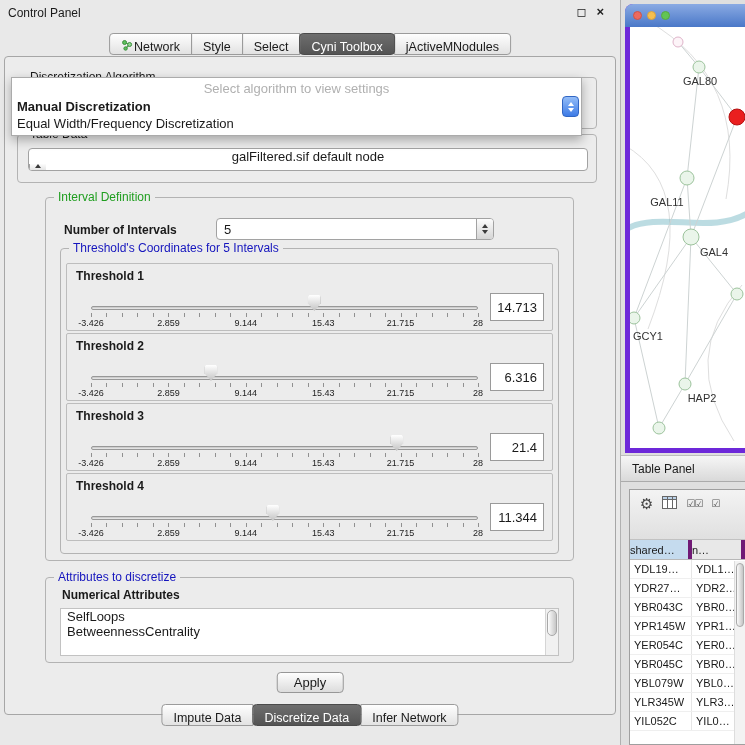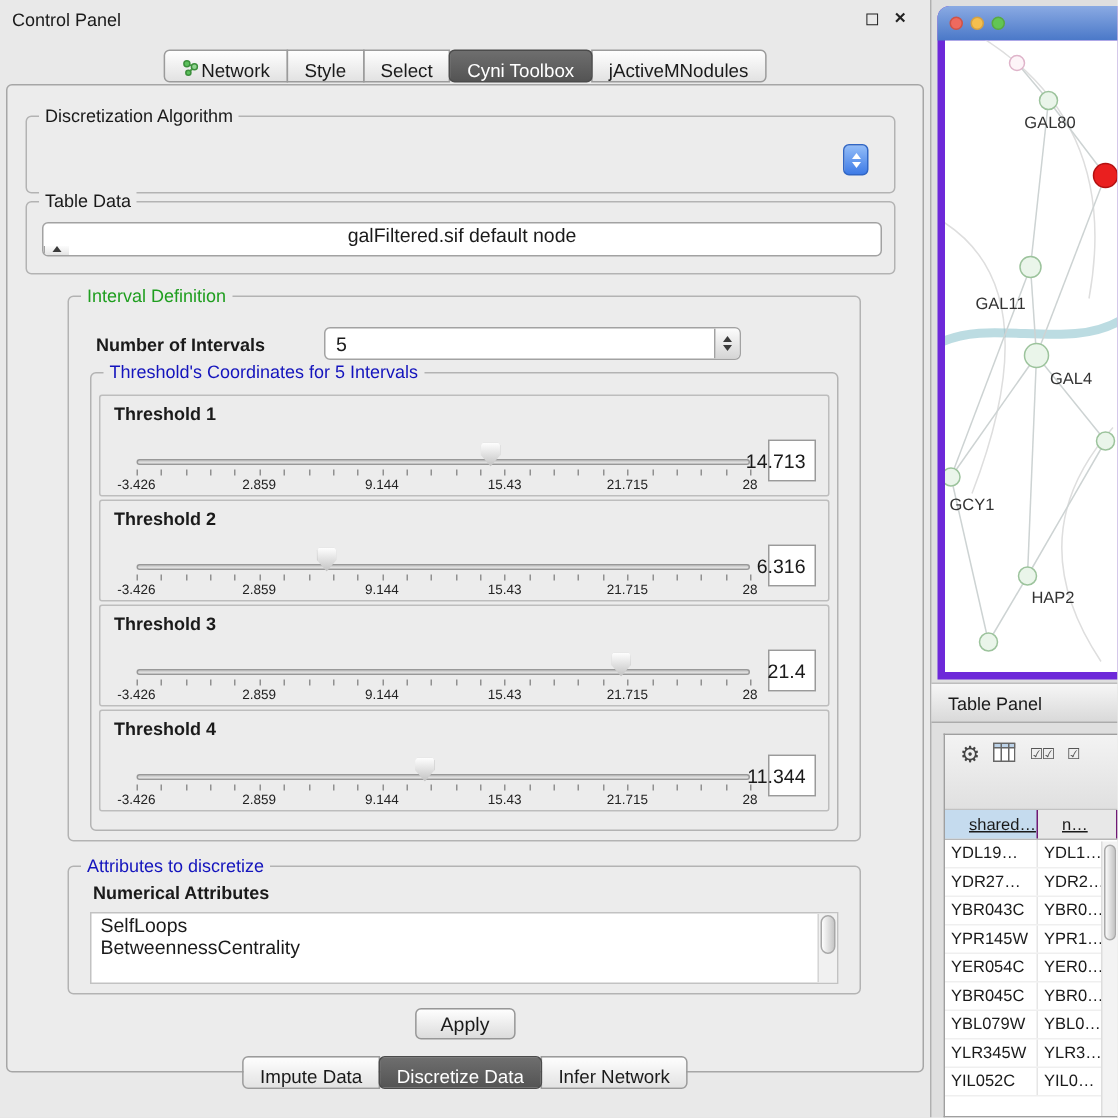--- a/index.html
+++ b/index.html
@@ -55,21 +55,21 @@
   .th-panel{position:relative;height:68px;border:1px solid #bdbdbd;border-radius:2px;margin-bottom:2px;}
   .th-label{position:absolute;left:9px;top:5px;font-weight:bold;font-size:12px;}
   .th-body{position:absolute;left:8px;right:8px;top:24px;display:flex;}
   .slider{position:relative;flex:1;height:42px;margin:0 12px 0 16px;}
   .track{position:absolute;left:0;right:0;top:18px;height:4px;background:linear-gradient(#c4c4c4,#ececec);border:1px solid #989898;border-radius:2px;}
   .thumb{position:absolute;top:7px;width:13px;height:16px;transform:translateX(-50%);background:linear-gradient(#ffffff,#c2c2c2);clip-path:polygon(0 12%,12% 0,88% 0,100% 12%,100% 52%,50% 100%,0 52%);filter:drop-shadow(0 0 1px #808080);z-index:2;}
   .ticks{position:absolute;left:0;right:0;top:25px;height:5px;}
   .tick{position:absolute;width:1px;height:4px;background:#909090;}
   .tick-labels{position:absolute;left:0;right:0;top:30px;height:11px;}
   .tick-labels span{position:absolute;transform:translateX(-50%);font-size:9px;color:#222;white-space:nowrap;}
-  .value-box{width:32px;height:28px;margin-top:5px;background:#fff;border:1px solid #9a9a9a;font-size:13px;display:flex;align-items:center;justify-content:flex-end;padding-right:6px;}
+  .value-box{width:54px;height:28px;margin-top:5px;background:#fff;border:1px solid #9a9a9a;font-size:13px;display:flex;align-items:center;justify-content:flex-end;padding-right:6px;}
 
   .attr-group{left:40px;top:520px;width:529px;height:86px;}
   .attr-label{position:absolute;left:16px;top:10px;font-weight:bold;font-size:12px;}
   .attr-list{position:absolute;left:14px;top:30px;width:499px;height:48px;background:#fff;border:1px solid #c2c2c2;overflow:hidden;}
   .list-item{font-size:13px;line-height:15px;padding:0 6px;white-space:nowrap;}
   .vscroll{position:absolute;right:0;top:0;width:13px;height:100%;background:#f1f1f1;border-left:1px solid #d5d5d5;}
   .vthumb{position:absolute;left:1px;top:1px;width:10px;height:26px;background:linear-gradient(90deg,#fdfdfd,#c6c6c6);border:1px solid #a8a8a8;border-radius:5px;}
 
   .apply-btn{position:absolute;left:50%;transform:translateX(-50%);top:615px;height:21px;padding:0 16px;border:1px solid #979797;border-radius:4px;background:linear-gradient(#fefefe,#dcdcdc);font-size:13px;display:flex;align-items:center;justify-content:center;cursor:default;}
 
@@ -84,21 +84,21 @@
   .net-canvas svg{display:block;}
   .nlabel{font-size:11px;fill:#333;}
 
   
   .table-panel-bar{position:absolute;left:621px;top:455px;width:124px;height:27px;background:linear-gradient(#f6f6f6,#d9d9d9);border-top:1px solid #bdbdbd;border-bottom:1px solid #ababab;display:flex;align-items:center;padding-left:11px;font-size:12px;}
   .table-window{position:absolute;left:629px;top:489px;width:116px;height:256px;background:#fff;border:1px solid #9f9f9f;border-right:none;}
   .tw-toolbar{height:50px;background:linear-gradient(#f3f3f3,#e0e0e0);border-bottom:1px solid #c2c2c2;display:flex;align-items:flex-start;gap:9px;padding:5px 0 0 10px;}
   .tw-icon{font-size:15px;color:#444;line-height:18px;cursor:default;}
   .tw-icon.small{font-size:10px;letter-spacing:-1px;color:#555;line-height:18px;}
   .tw-headers{display:flex;height:20px;border-bottom:1px solid #b8b8b8;background:#e8e8e8;}
-  .hcell{font-size:11px;display:flex;align-items:center;padding:0 16px;border-right:1px solid #701a75;width:62px;overflow:hidden;white-space:nowrap;text-decoration:underline;}
+  .hcell{font-size:11px;display:flex;align-items:center;padding:0 0;border-right:4px solid #701a75;width:62px;overflow:hidden;white-space:nowrap;}
   .hcell.sel{background:#c5dbee;}
   .hcell:last-child{flex:1;width:auto;}
   .trow{display:flex;height:19px;border-bottom:1px solid #efefef;}
   .tcell{font-size:11px;display:flex;align-items:center;padding:0 4px;white-space:nowrap;overflow:hidden;text-align:right;}
   .tcell.c0{width:62px;border-right:1px solid #e6e6e6;}
   .tcell.c1{flex:1;}
   .tw-scroll{position:absolute;right:0;top:71px;width:11px;bottom:0;background:#f3f3f3;border-left:1px solid #ddd;}
   .tw-thumb{position:absolute;left:1px;top:2px;width:8px;height:64px;background:linear-gradient(90deg,#fbfbfb,#c5c5c5);border:1px solid #a9a9a9;border-radius:4px;}
 </style>
 </head>
@@ -132,20 +132,27 @@
       </div>
       <div class="tab">
         <span>jActiveMNodules</span>
       </div>
     </div>
 
   <div class="pane">
 
     <div class="group algo-group">
       <span class="group-title">Discretization Algorithm</span>
+    </div>
+    <div class="algo-popup">
+      <div class="algo-placeholder">Select algorithm to view settings</div>
+      <div id="algo-options">
+          <div class="algo-option bold">Manual Discretization</div>
+          <div class="algo-option">Equal Width/Frequency Discretization</div>
+        </div>
     </div>
     <div class="algo-cap">
         <i class="tri-up"></i>
         <i class="tri-down"></i>
       </div>
 
     <div class="group td-group">
       <span class="group-title">Table Data</span>
       <div class="combo td-combo">
         <span class="combo-text">galFiltered.sif default node</span>

